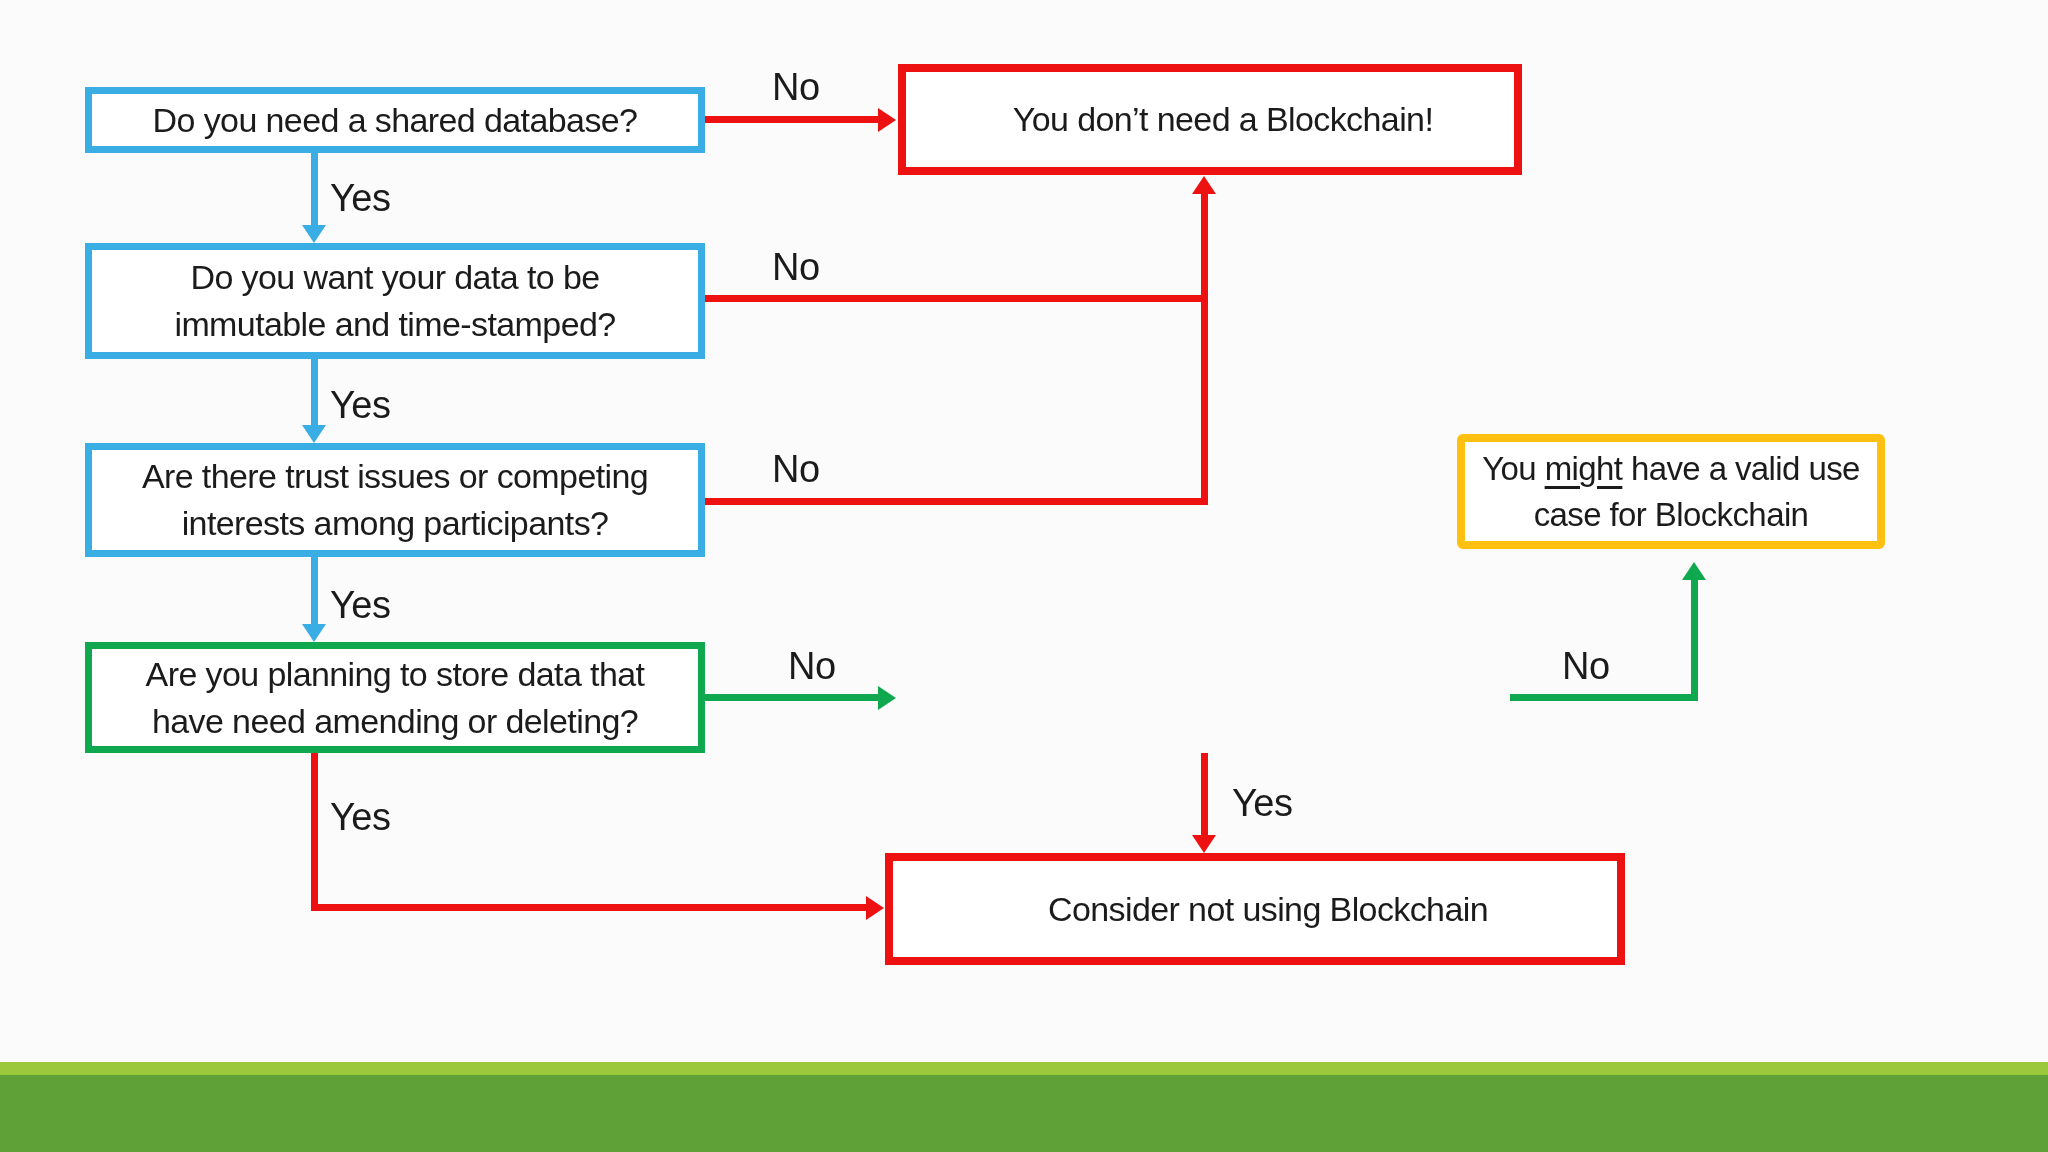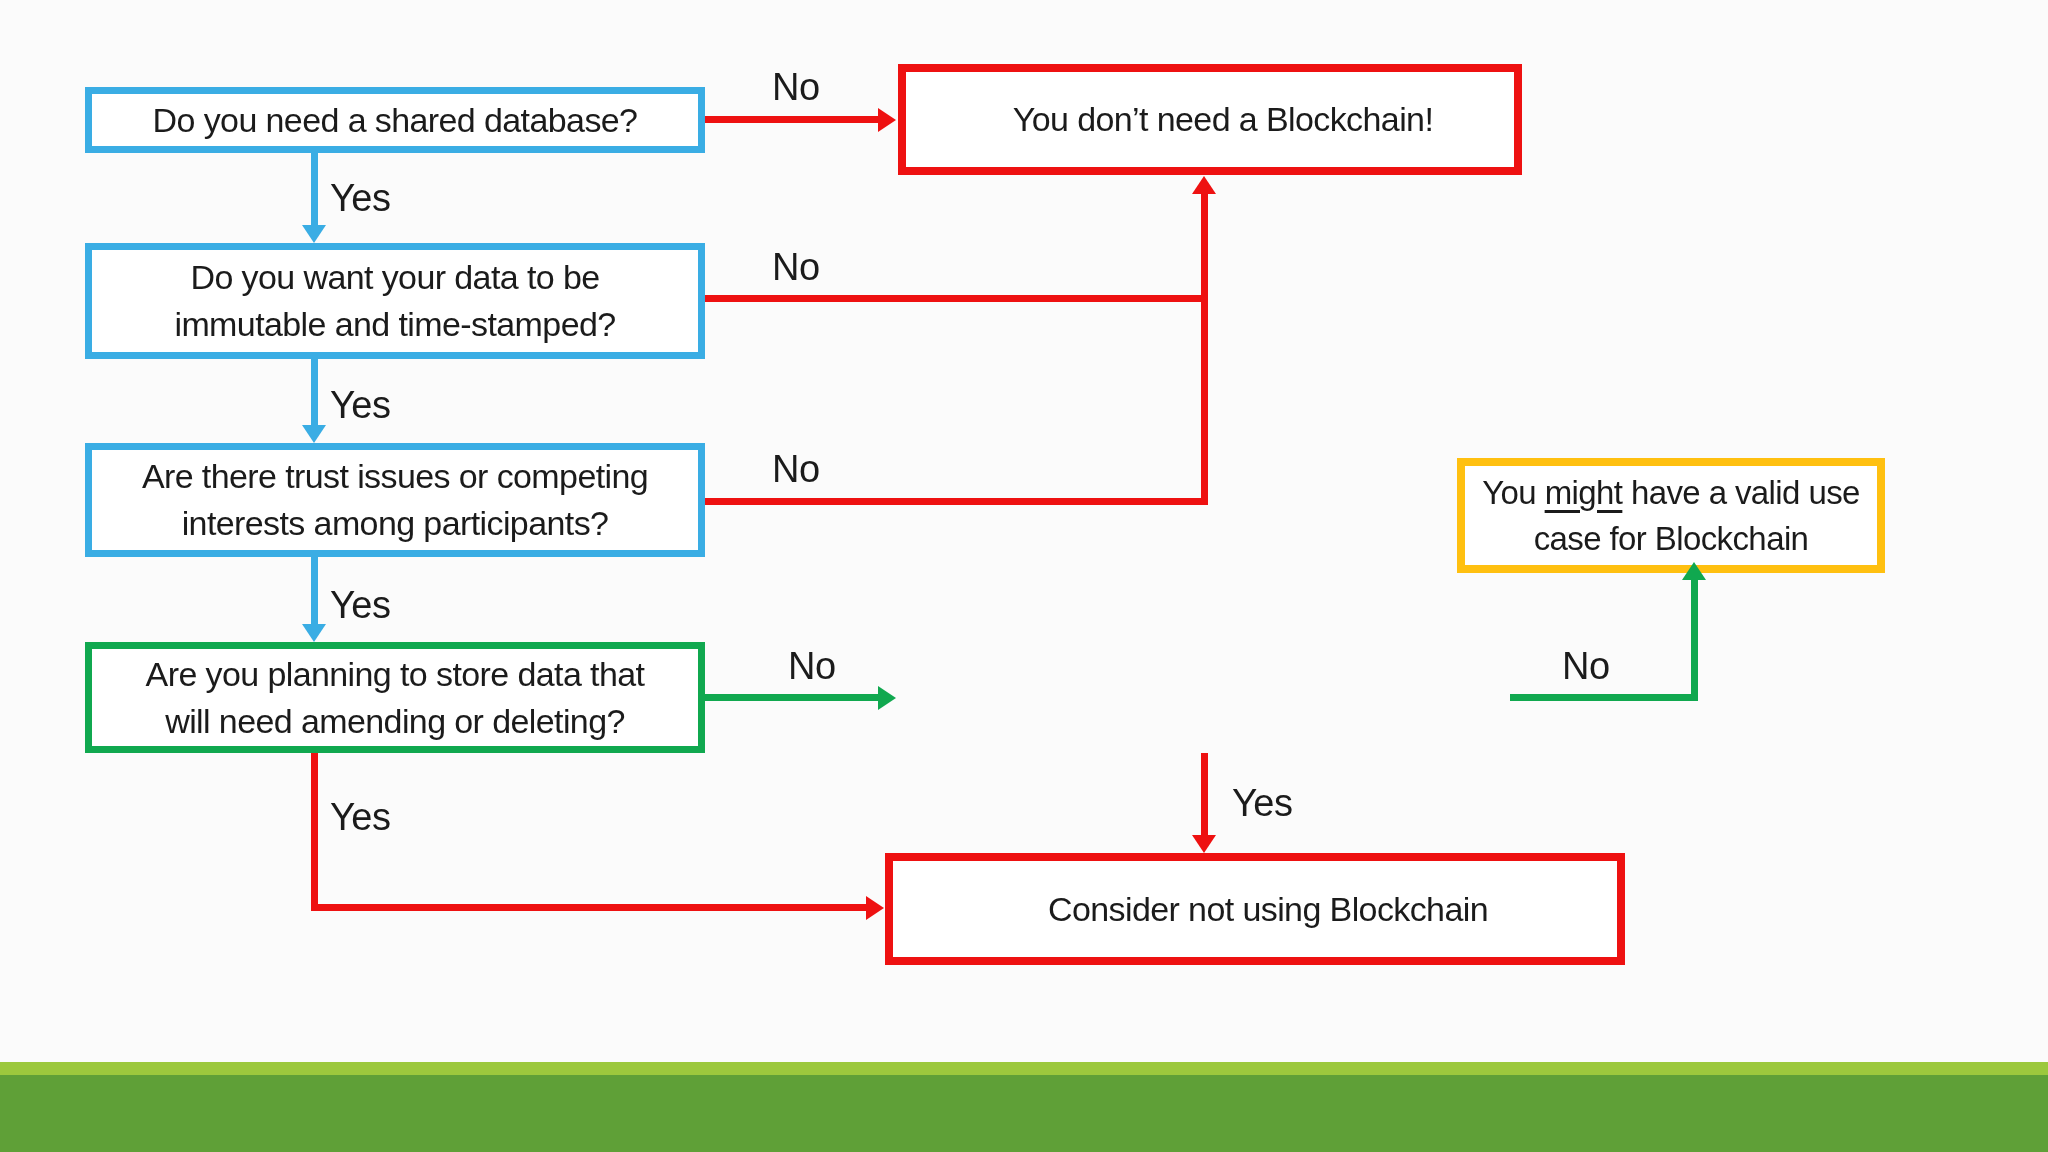--- a/index.html
+++ b/index.html
@@ -53,33 +53,33 @@
     <div class="ln">immutable and time-stamped?</div>
   </div>
 
   <div class="node b-blue" style="left:85px;top:443px;width:620px;height:114px;">
     <div class="ln">Are there trust issues or competing</div>
     <div class="ln">interests among participants?</div>
   </div>
 
   <div class="node b-green" style="left:85px;top:642px;width:620px;height:111px;">
     <div class="ln">Are you planning to store data that</div>
-    <div class="ln">will need amending or deleting?</div>
+    <div class="ln">have need amending or deleting?</div>
   </div>
 
 
   <div class="node b-red" style="left:898px;top:64px;width:624px;height:111px;">
     <div class="ln">You don’t need a Blockchain!</div>
   </div>
 
   <div class="node b-red" style="left:885px;top:853px;width:740px;height:112px;">
     <div class="ln">Consider not using Blockchain</div>
   </div>
 
-  <div class="node b-yellow" style="left:1457px;top:458px;width:428px;height:115px;">
+  <div class="node b-yellow" style="left:1457px;top:434px;width:428px;height:115px;border-radius:6px;">
     <div class="ln">
       <span>You</span>
       <span class="u">might</span>
       <span>have a valid use</span>
     </div>
     <div class="ln">case for Blockchain</div>
   </div>
 
   <div class="line c-blue" style="left:311px;top:153px;width:7px;height:78px;"></div>
   <div class="ah ah-down-blue" style="left:302px;top:225px;"></div>

